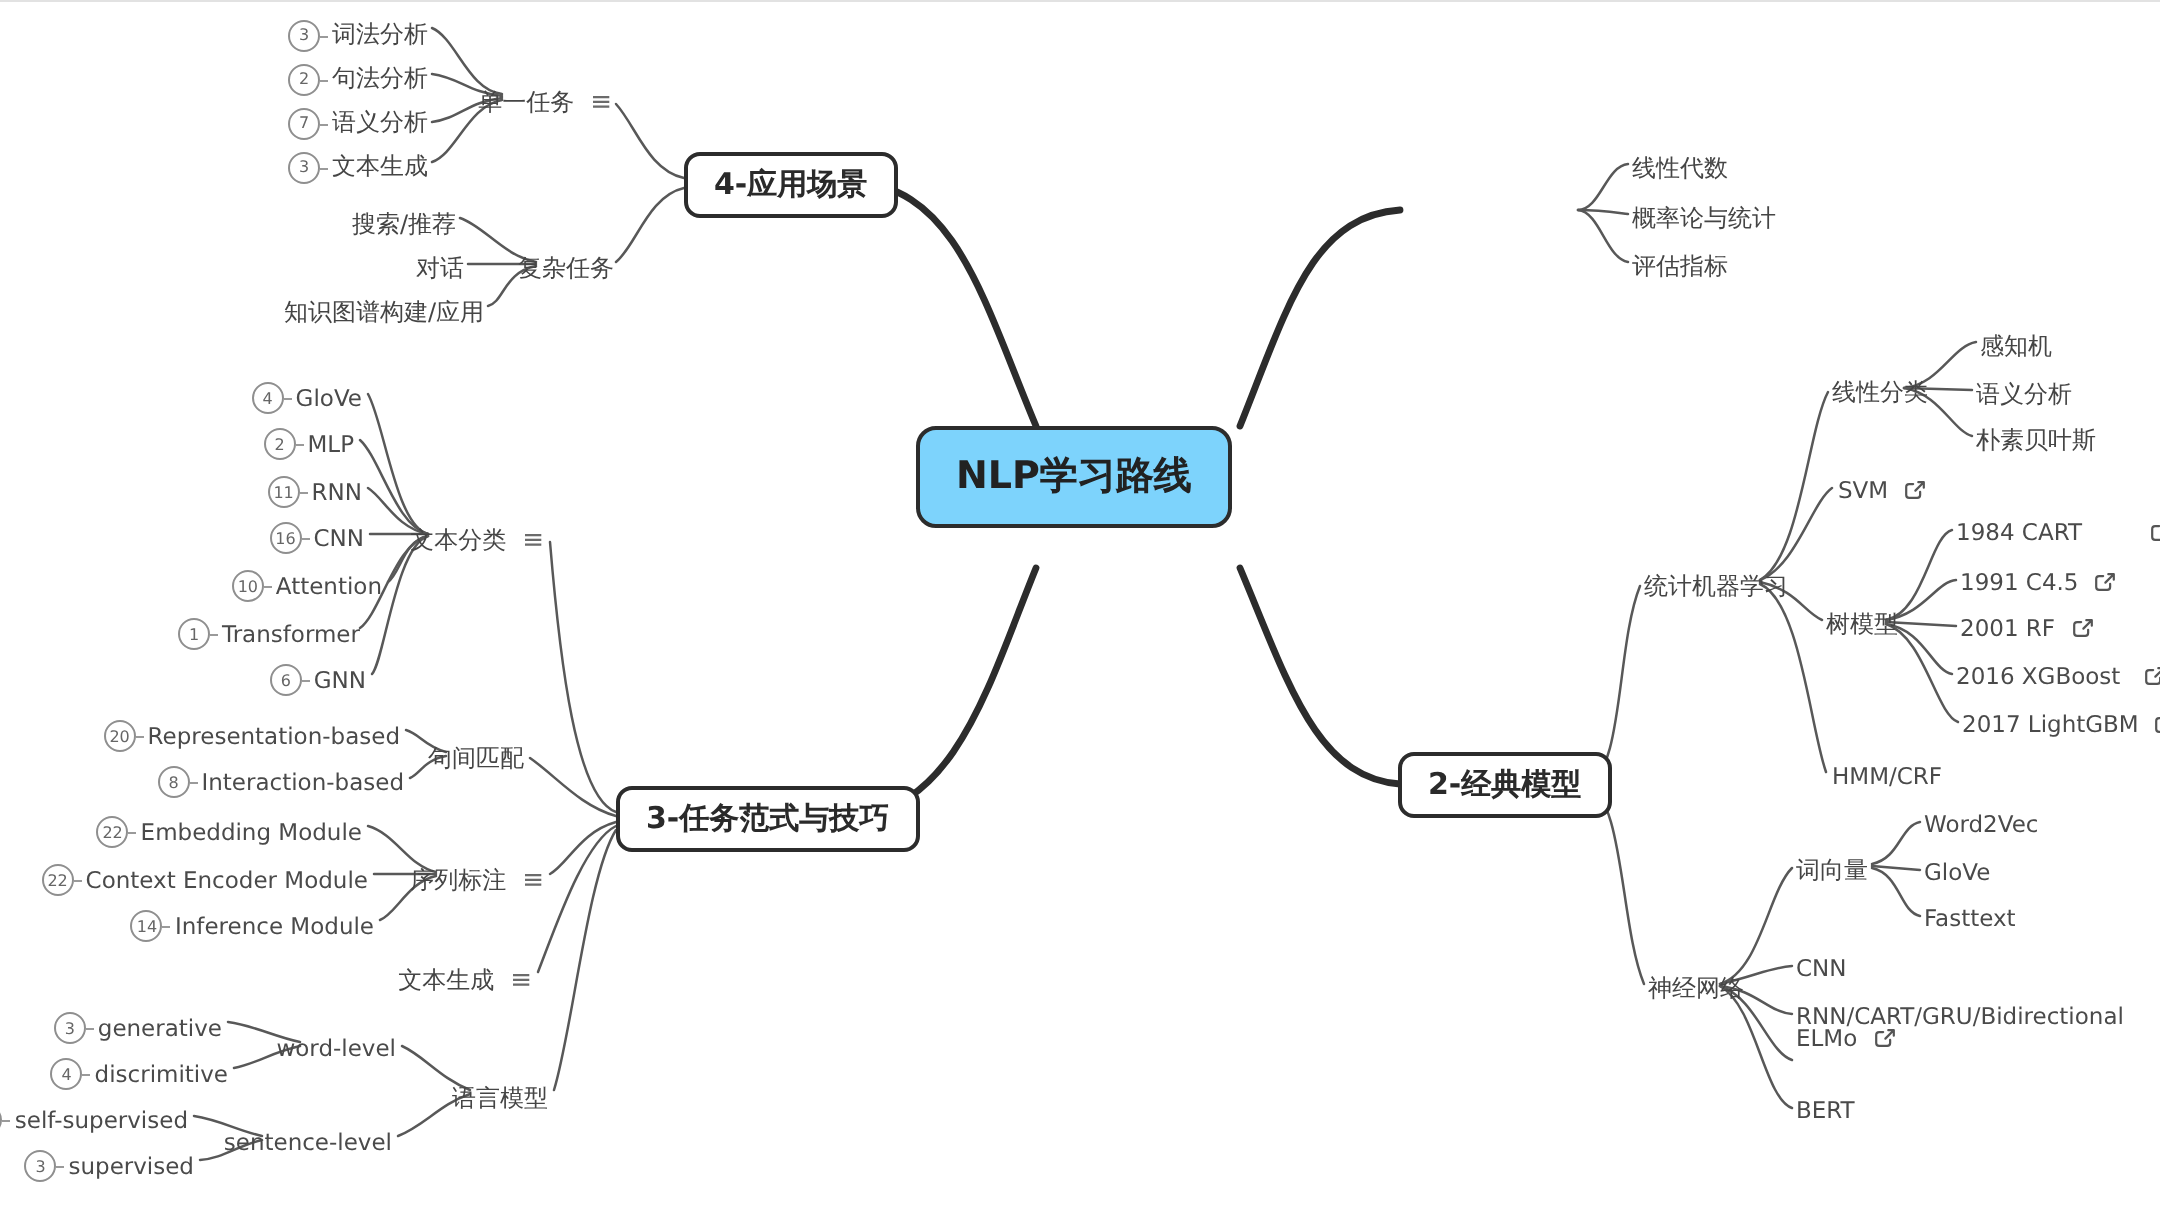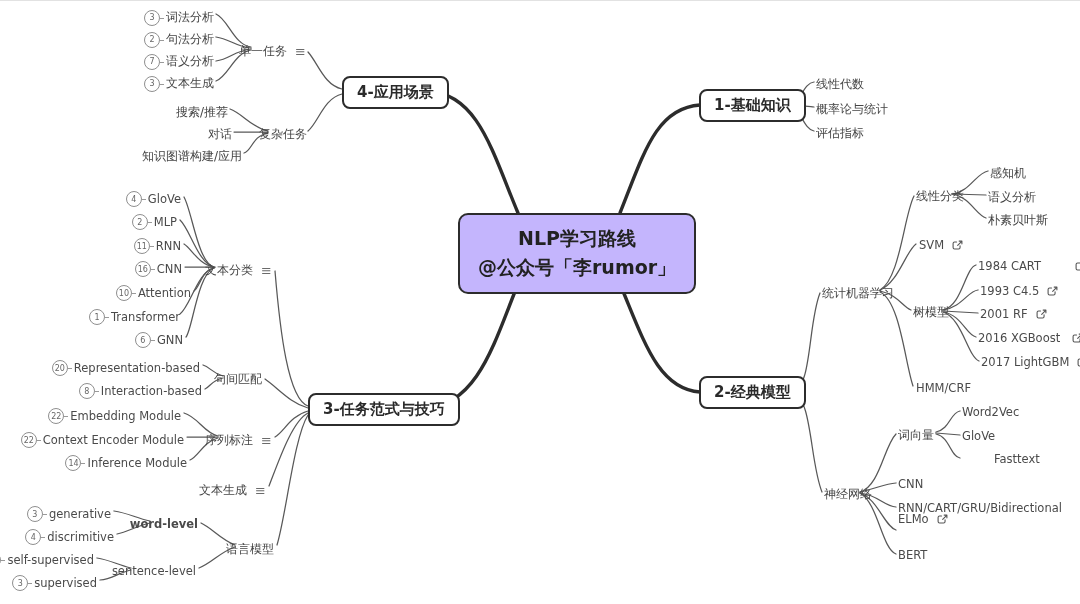--- a/index.html
+++ b/index.html
@@ -9,21 +9,21 @@
     border-top:1px solid #e2e2e2;
   }
   svg.wires{position:absolute;left:0;top:0;width:1080px;height:604px;}
   .thin{fill:none;stroke:#585858;stroke-width:1.25;stroke-linecap:round;}
   .thick{fill:none;stroke:#2c2c2c;stroke-width:3.4;stroke-linecap:round;}
   .node-box{
     position:absolute;background:#fff;border:2px solid #2c2c2c;border-radius:8px;
     padding:5px 13px;font-size:15px;font-weight:700;color:#2a2a2a;white-space:nowrap;z-index:2;
   }
   .center-box{
-    position:absolute;background:#c4b5fd;border:2.5px solid #2c2c2c;border-radius:10px;
+    position:absolute;background:#7dd3fc;border:2.5px solid #2c2c2c;border-radius:10px;
     padding:9px 18px;font-size:19px;font-weight:700;color:#222;text-align:center;
     line-height:1.55;white-space:nowrap;z-index:2;
   }
   .lbl{
     position:absolute;display:flex;align-items:center;gap:6px;white-space:nowrap;
     font-size:11.5px;color:#4a4a4a;z-index:2;background:transparent;
   }
   .cjk{font-size:12px;color:#454545;}
   .badge{
     position:relative;display:inline-flex;align-items:center;justify-content:center;
@@ -113,24 +113,22 @@
     <path class="thin" d="M235 544 C 220 538 212 527 201 522"></path>
     <path class="thin" d="M235 546 C 220 551 212 562 199 567"></path>
     <path class="thin" d="M150 520 C 136 517 128 512 114 510"></path>
     <path class="thin" d="M150 522 C 136 525 128 531 117 533"></path>
     <path class="thin" d="M131 567 C 118 564 110 559 97 557"></path>
     <path class="thin" d="M131 569 C 118 572 112 578 100 579"></path>
   </svg>
 
   <div class="center-box" style="left:458px;top:212px;">
     <div>NLP学习路线</div>
-    <div>@公众号「李rumor」</div>
-  </div>
-
-  <div class="node-box" style="left:699px;top:88px;"><span>1-基础知识</span></div>
+  </div>
+
   <div class="node-box" style="left:699px;top:375px;"><span>2-经典模型</span></div>
   <div class="node-box" style="left:308px;top:392px;"><span>3-任务范式与技巧</span></div>
   <div class="node-box" style="left:342px;top:75px;"><span>4-应用场景</span></div>
 
   <div class="lbl cjk" style="left:816px;top:75px;">
       <span>线性代数</span>
     </div>
   <div class="lbl cjk" style="left:816px;top:100px;">
       <span>概率论与统计</span>
     </div>
@@ -164,21 +162,21 @@
   <div class="lbl cjk" style="left:913px;top:303px;">
       <span>树模型</span>
     </div>
   <div class="lbl" style="left:978px;top:258px;gap:32px;">
     <span>1984 CART</span>
     <svg class="link-ic" viewBox="0 0 12 12">
         <path d="M7.8 1.2h3v3M10.6 1.4 6.2 5.8M5 2.2H2.8C1.9 2.2 1.2 2.9 1.2 3.8v4.4c0 .9.7 1.6 1.6 1.6h4.4c.9 0 1.6-.7 1.6-1.6V6.4"></path>
       </svg>
   </div>
   <div class="lbl" style="left:980px;top:283px;">
-    <span>1993 C4.5</span>
+    <span>1991 C4.5</span>
     <svg class="link-ic" viewBox="0 0 12 12">
         <path d="M7.8 1.2h3v3M10.6 1.4 6.2 5.8M5 2.2H2.8C1.9 2.2 1.2 2.9 1.2 3.8v4.4c0 .9.7 1.6 1.6 1.6h4.4c.9 0 1.6-.7 1.6-1.6V6.4"></path>
       </svg>
   </div>
   <div class="lbl" style="left:980px;top:306px;">
     <span>2001 RF</span>
     <svg class="link-ic" viewBox="0 0 12 12">
         <path d="M7.8 1.2h3v3M10.6 1.4 6.2 5.8M5 2.2H2.8C1.9 2.2 1.2 2.9 1.2 3.8v4.4c0 .9.7 1.6 1.6 1.6h4.4c.9 0 1.6-.7 1.6-1.6V6.4"></path>
       </svg>
   </div>
@@ -203,21 +201,21 @@
     </div>
   <div class="lbl cjk" style="left:898px;top:426px;">
       <span>词向量</span>
     </div>
   <div class="lbl" style="left:962px;top:404px;">
       <span>Word2Vec</span>
     </div>
   <div class="lbl" style="left:962px;top:428px;">
       <span>GloVe</span>
     </div>
-  <div class="lbl" style="left:962px;top:451px;margin-left:32px;">
+  <div class="lbl" style="left:962px;top:451px;">
       <span>Fasttext</span>
     </div>
   <div class="lbl" style="left:898px;top:476px;">
       <span>CNN</span>
     </div>
   <div class="lbl" style="left:898px;top:500px;">
       <span>RNN/CART/GRU/Bidirectional</span>
     </div>
   <div class="lbl" style="left:898px;top:511px;">
     <span>ELMo</span>
@@ -325,21 +323,21 @@
   </div>
 
   <div class="lbl cjk" style="right:814px;top:481px;">
     <span>文本生成</span>
     <span class="notes">≡</span>
   </div>
 
   <div class="lbl cjk" style="right:806px;top:540px;">
       <span>语言模型</span>
     </div>
-  <div class="lbl" style="right:882px;top:516px;font-weight:bold;">
+  <div class="lbl" style="right:882px;top:516px;">
       <span>word-level</span>
     </div>
   <div class="lbl" style="right:969px;top:505px;">
     <span class="badge">3</span>
     <span>generative</span>
   </div>
   <div class="lbl" style="right:966px;top:528px;">
     <span class="badge">4</span>
     <span>discrimitive</span>
   </div>

